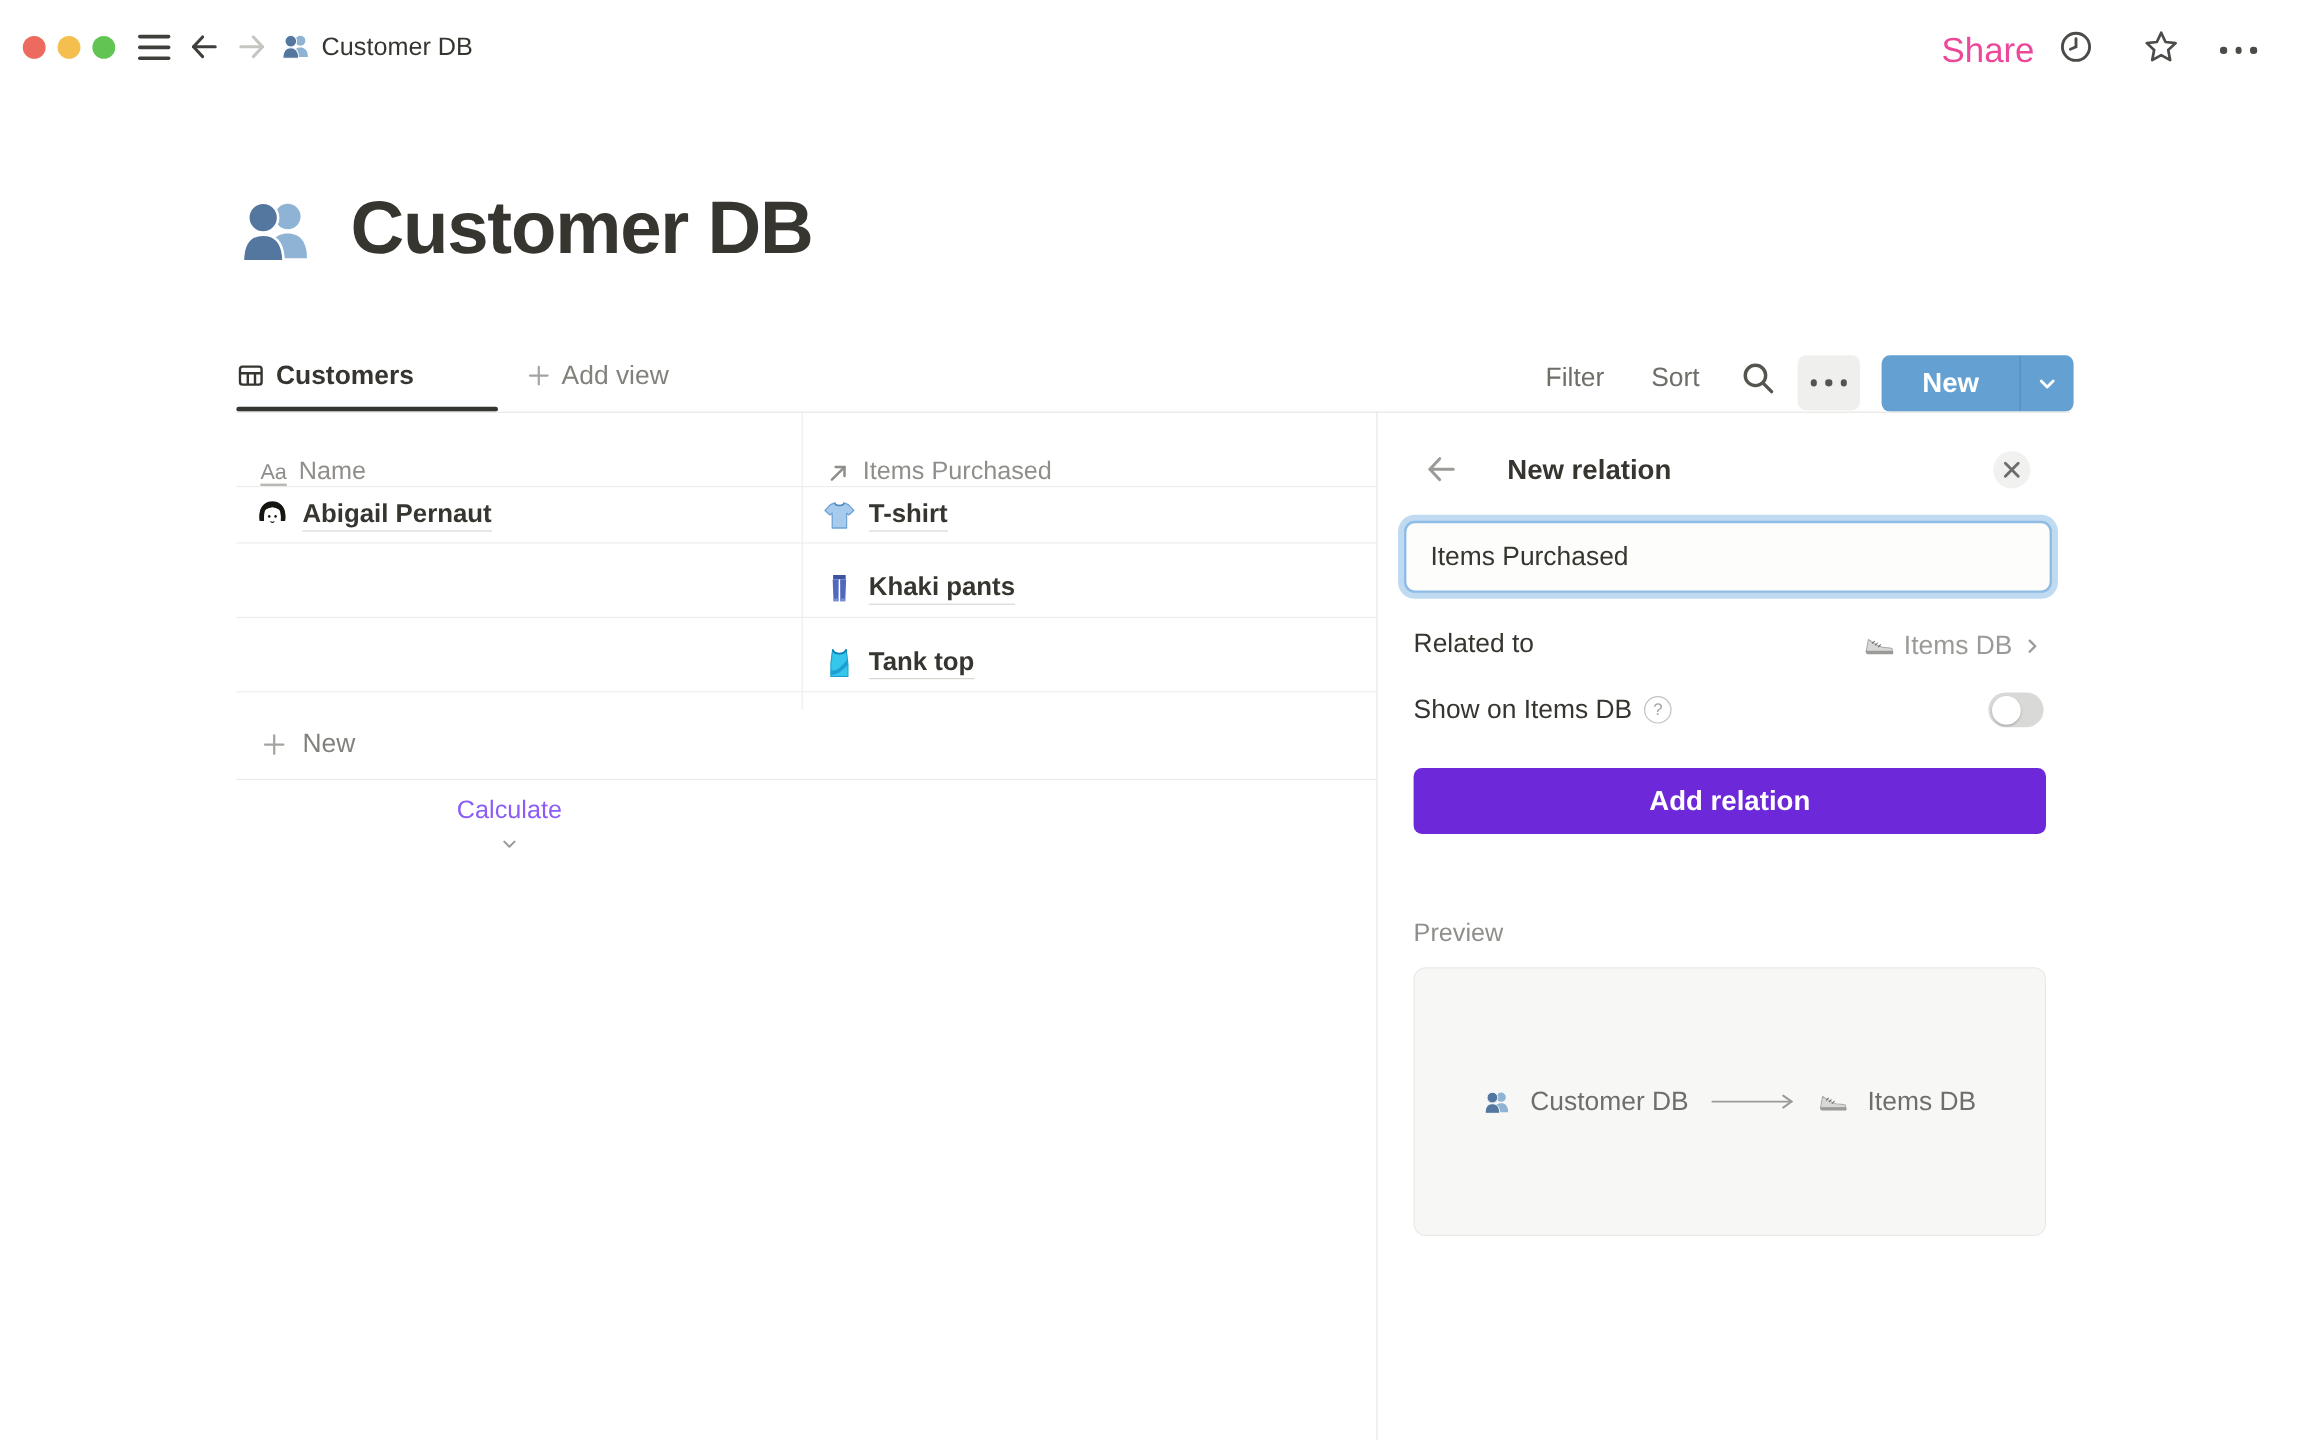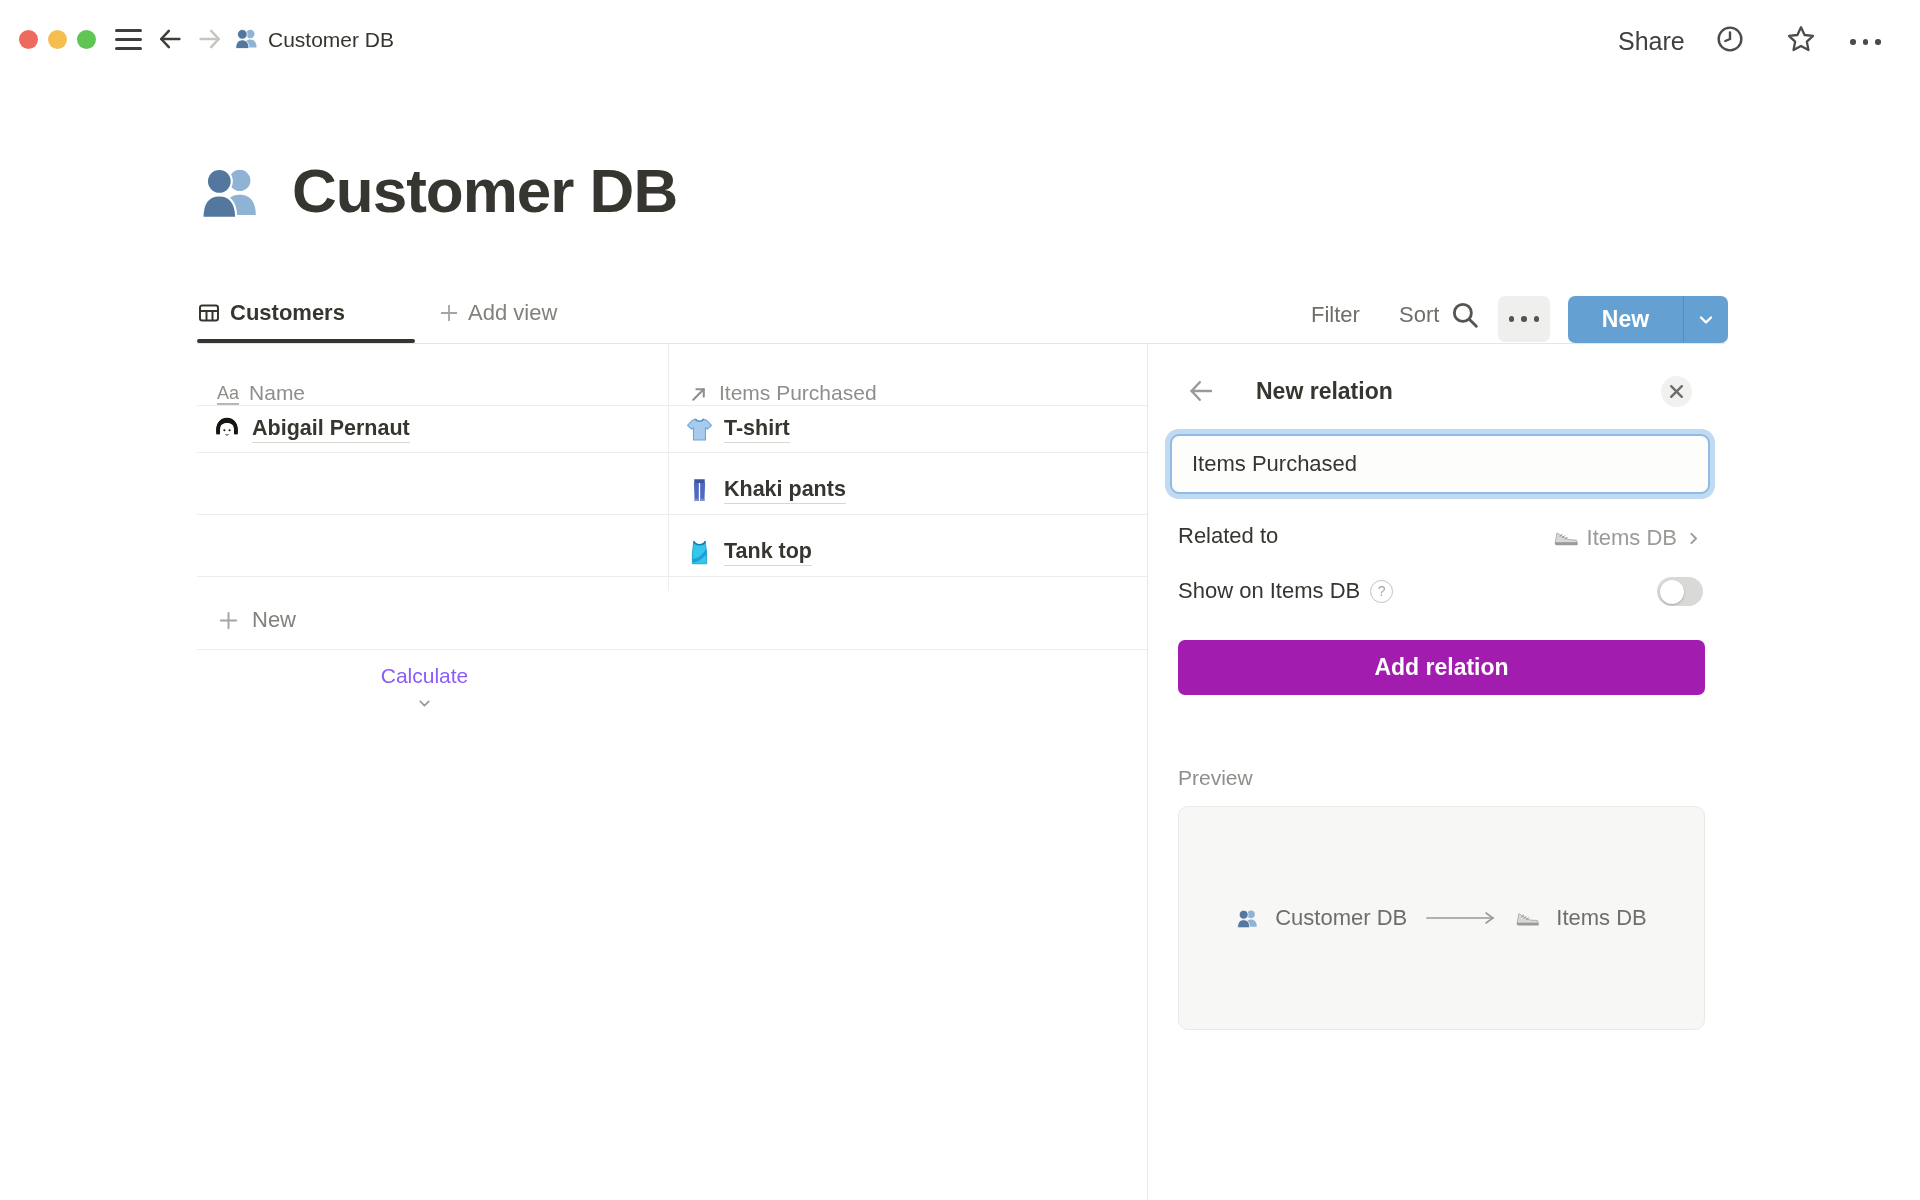--- a/index.html
+++ b/index.html
@@ -11,35 +11,35 @@
   .topbar { position:absolute; left:0; top:0; width:1920px; height:64px; background:#fff; }
   .traffic { position:absolute; top:30px; width:19px; height:19px; border-radius:50%; }
   .t-red { left:19px; background:#ED6A5E; }
   .t-yellow { left:48px; background:#F5BF4F; }
   .t-green { left:77px; background:#61C554; }
   .hamburger { position:absolute; left:115px; top:29px; width:27px; height:21px; display:flex; flex-direction:column; justify-content:space-between; cursor:pointer; }
   .hamburger span { display:block; height:3px; border-radius:1.5px; background:#3F3E3B; }
   .nav-arrow { position:absolute; top:25px; width:28px; height:28px; }
   .breadcrumb-icon { position:absolute; left:234px; top:26px; width:25px; height:25px; }
   .breadcrumb-title { position:absolute; left:268px; top:28px; font-size:21px; color:#37352F; }
-  .share { position:absolute; left:1618px; top:27px; font-size:25px; color:#404040; cursor:pointer; }
+  .share { position:absolute; left:1618px; top:27px; font-size:29px; color:#ec4899; cursor:pointer; }
   .tb-icon { position:absolute; top:23px; width:32px; height:32px; cursor:pointer; }
   .dots { display:flex; gap:7px; align-items:center; height:100%; }
   .dots i { width:5.5px; height:5.5px; border-radius:50%; background:#4C4B47; }
 
   
   .page-icon { position:absolute; left:198px; top:160px; width:64px; height:64px; }
   .page-title { position:absolute; left:292px; top:155px; font-size:62px; font-weight:700; letter-spacing:-1px; color:#37352F; }
 
   
   .tab { position:absolute; left:197px; top:300px; display:flex; align-items:center; gap:9px; cursor:pointer; }
   .tab-label { font-size:22px; font-weight:700; color:#37352F; }
   .tab-underline { position:absolute; left:197px; top:339px; width:218px; height:4px; background:#37352F; border-radius:2px; }
   .addview { position:absolute; left:438px; top:300px; display:flex; align-items:center; gap:8px; color:#82827C; font-size:22px; cursor:pointer; }
-  .ctrl { position:absolute; top:302px; font-size:22px; color:#6F6E69; cursor:pointer;margin-left:23px; }
+  .ctrl { position:absolute; top:302px; font-size:22px; color:#6F6E69; cursor:pointer; }
   .ctrl-filter { left:1288px; }
   .ctrl-sort { left:1376px; }
   .search-btn { position:absolute; left:1448px; top:298px; width:34px; height:34px; cursor:pointer; }
   .more-btn { position:absolute; left:1498px; top:296px; width:52px; height:46px; background:#EFEFED; border-radius:7px; display:flex; align-items:center; justify-content:center; cursor:pointer; }
   .more-btn .dots i { background:#55544F; }
   .new-btn { position:absolute; left:1568px; top:296px; width:160px; height:47px; border-radius:7px; display:flex; color:#fff; cursor:pointer; }
   .new-btn-main { flex:1; display:flex; align-items:center; justify-content:center; font-size:23px; font-weight:700; border-right:1px solid rgba(0,0,0,0.12); }
   .new-btn-caret { width:44px; display:flex; align-items:center; justify-content:center; }
 
   .divider-h { position:absolute; left:197px; top:343px; width:1528px; height:1px; background:#E6E6E4; }
@@ -304,21 +304,21 @@
   </span>
 
   <span class="prow-label" style="top:578px;">
     <span>Show on Items DB</span>
     <span class="help">?</span>
   </span>
   <span class="toggle">
       <span class="knob"></span>
     </span>
 
-  <div class="add-btn" style="background:#a21caf;text-align:right;">Add relation</div>
+  <div class="add-btn" style="background:#6d28d9;text-align:right;">Add relation</div>
 
   <span class="preview-label">Preview</span>
   <div class="preview-card">
     <div class="preview-inner">
       <svg width="23" height="23" viewBox="0 0 36 36">
           <circle cx="23.5" cy="11.5" r="6" fill="#8FB3D4"></circle>
           <path d="M14.5 31 C14.5 22.5 18.5 19.5 23.5 19.5 C28.5 19.5 32.5 22.5 32.5 31 Z" fill="#8FB3D4"></path>
           <circle cx="12" cy="12" r="7" fill="#54779F" stroke="#fff" stroke-width="1.2"></circle>
           <path d="M2.5 32.5 C2.5 23 7 20 12 20 C17 20 21.5 23 21.5 32.5 Z" fill="#54779F" stroke="#fff" stroke-width="1.2"></path>
         </svg>

